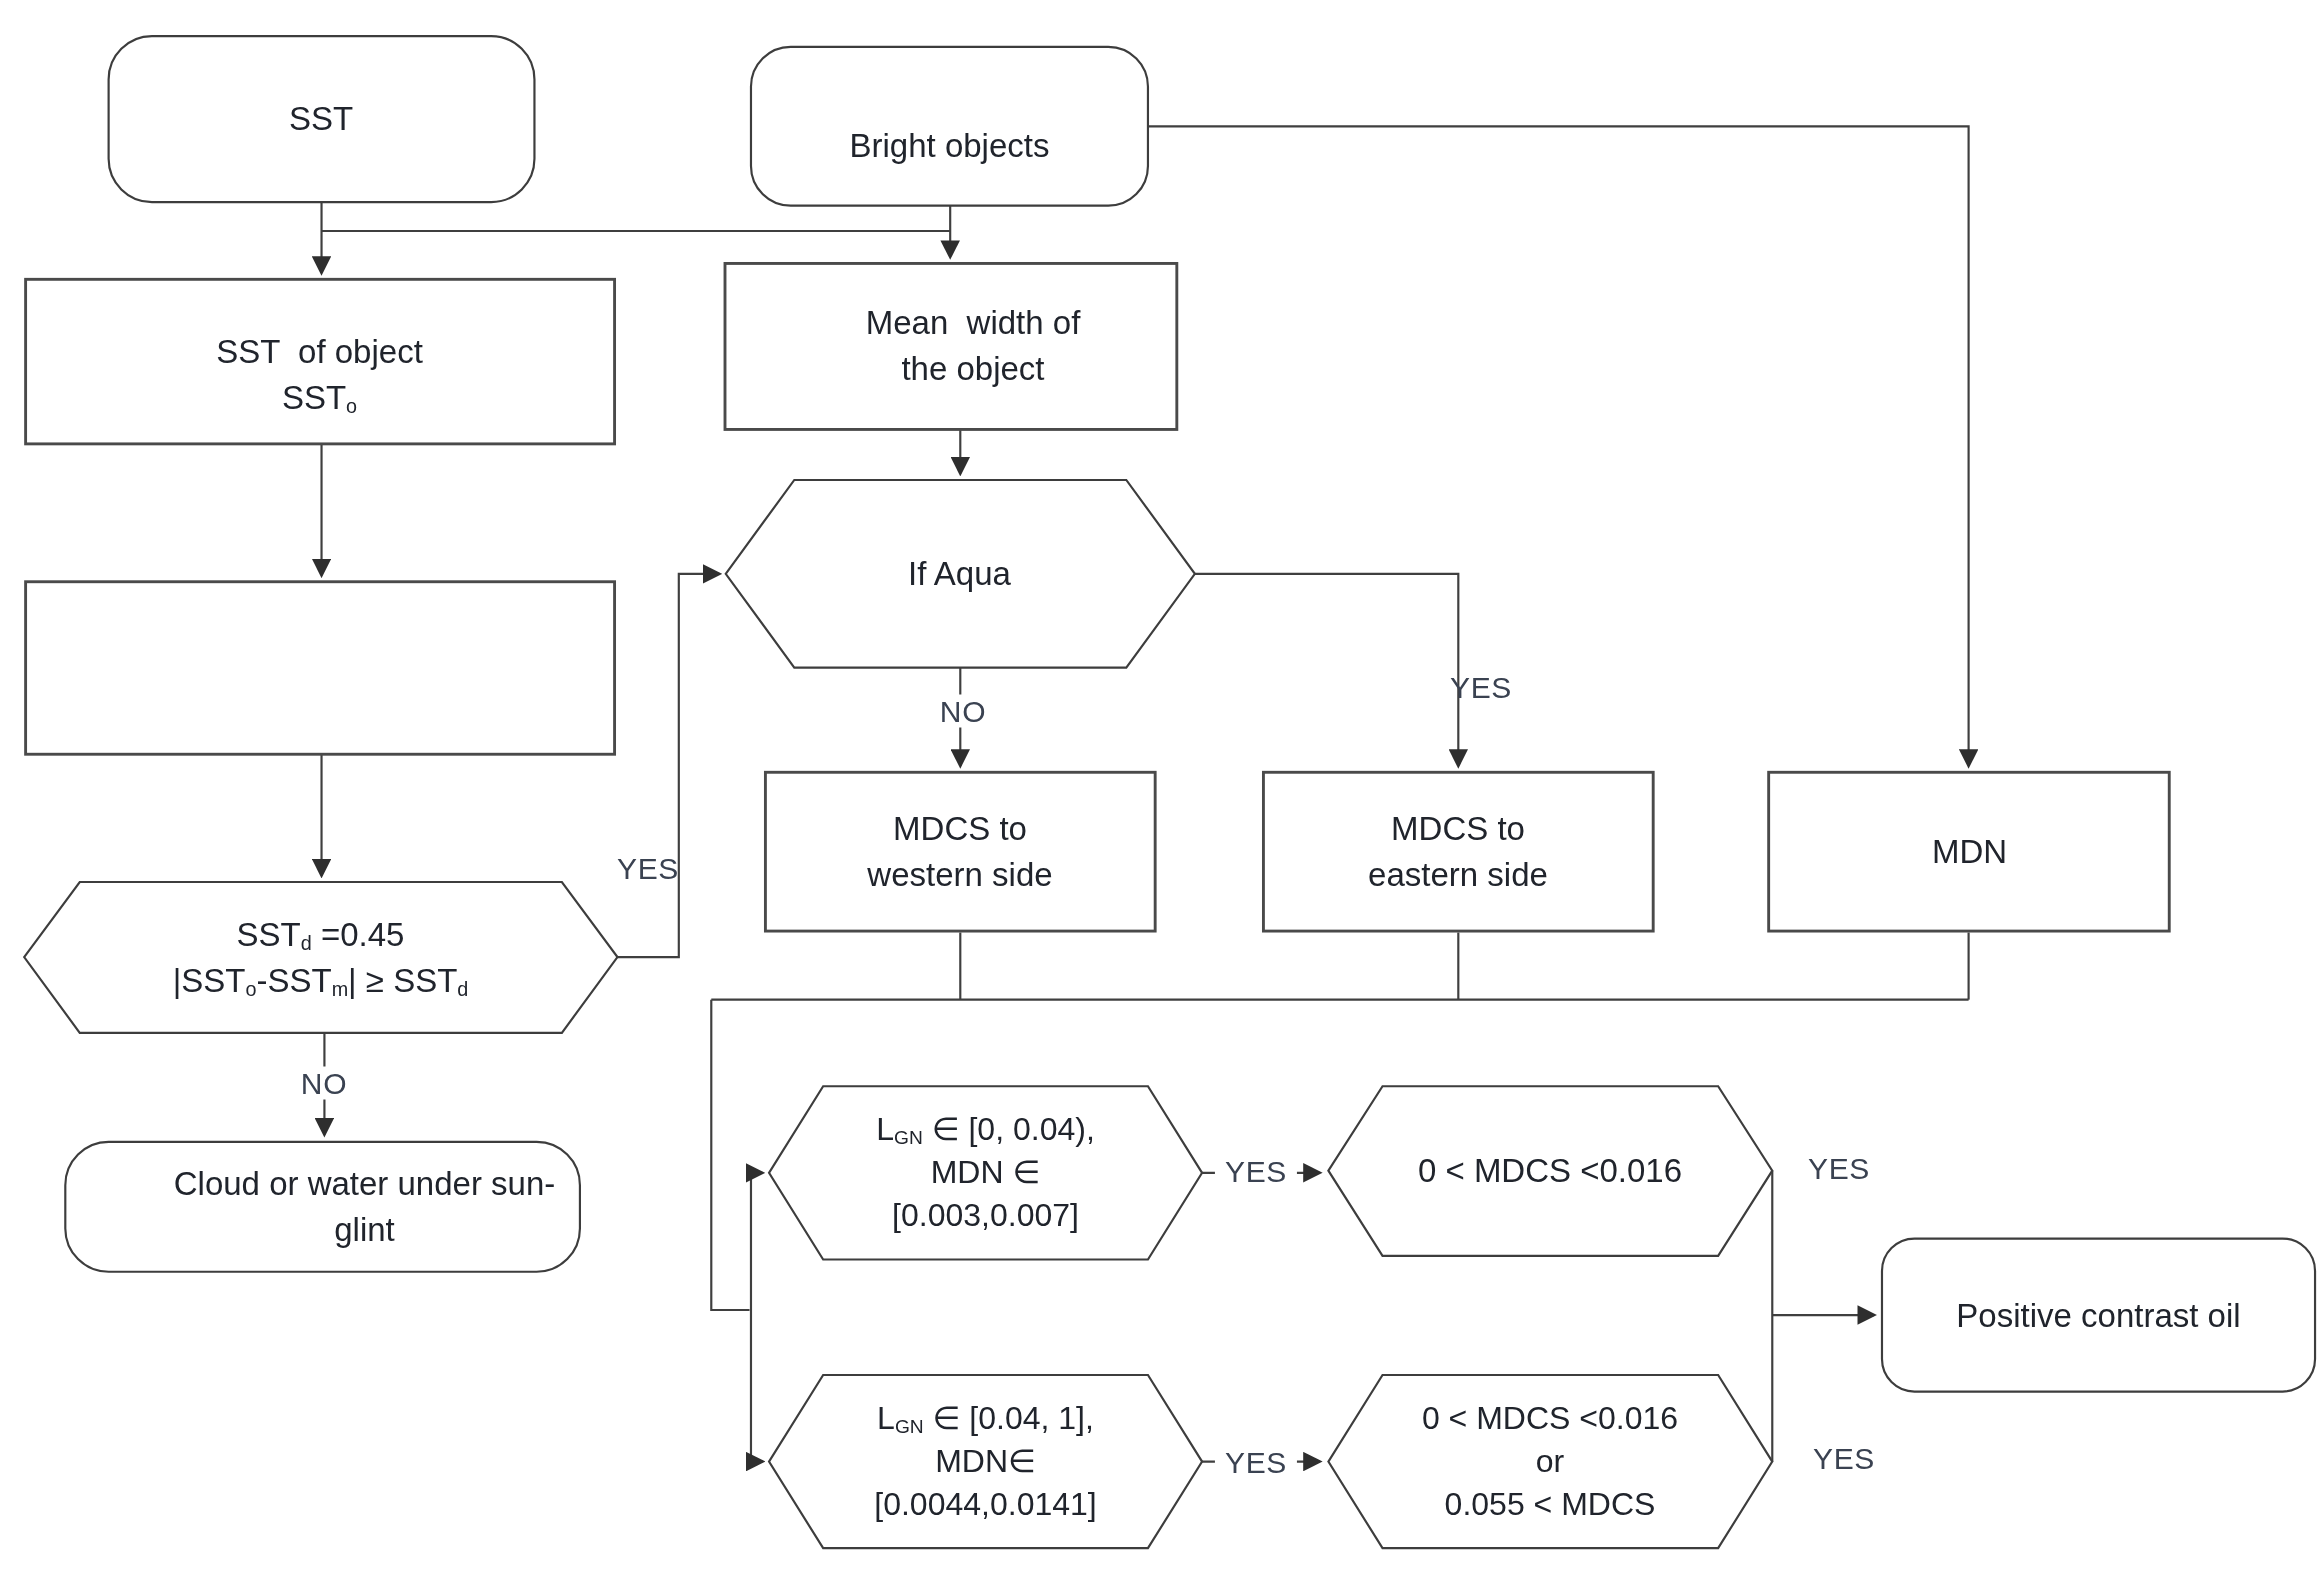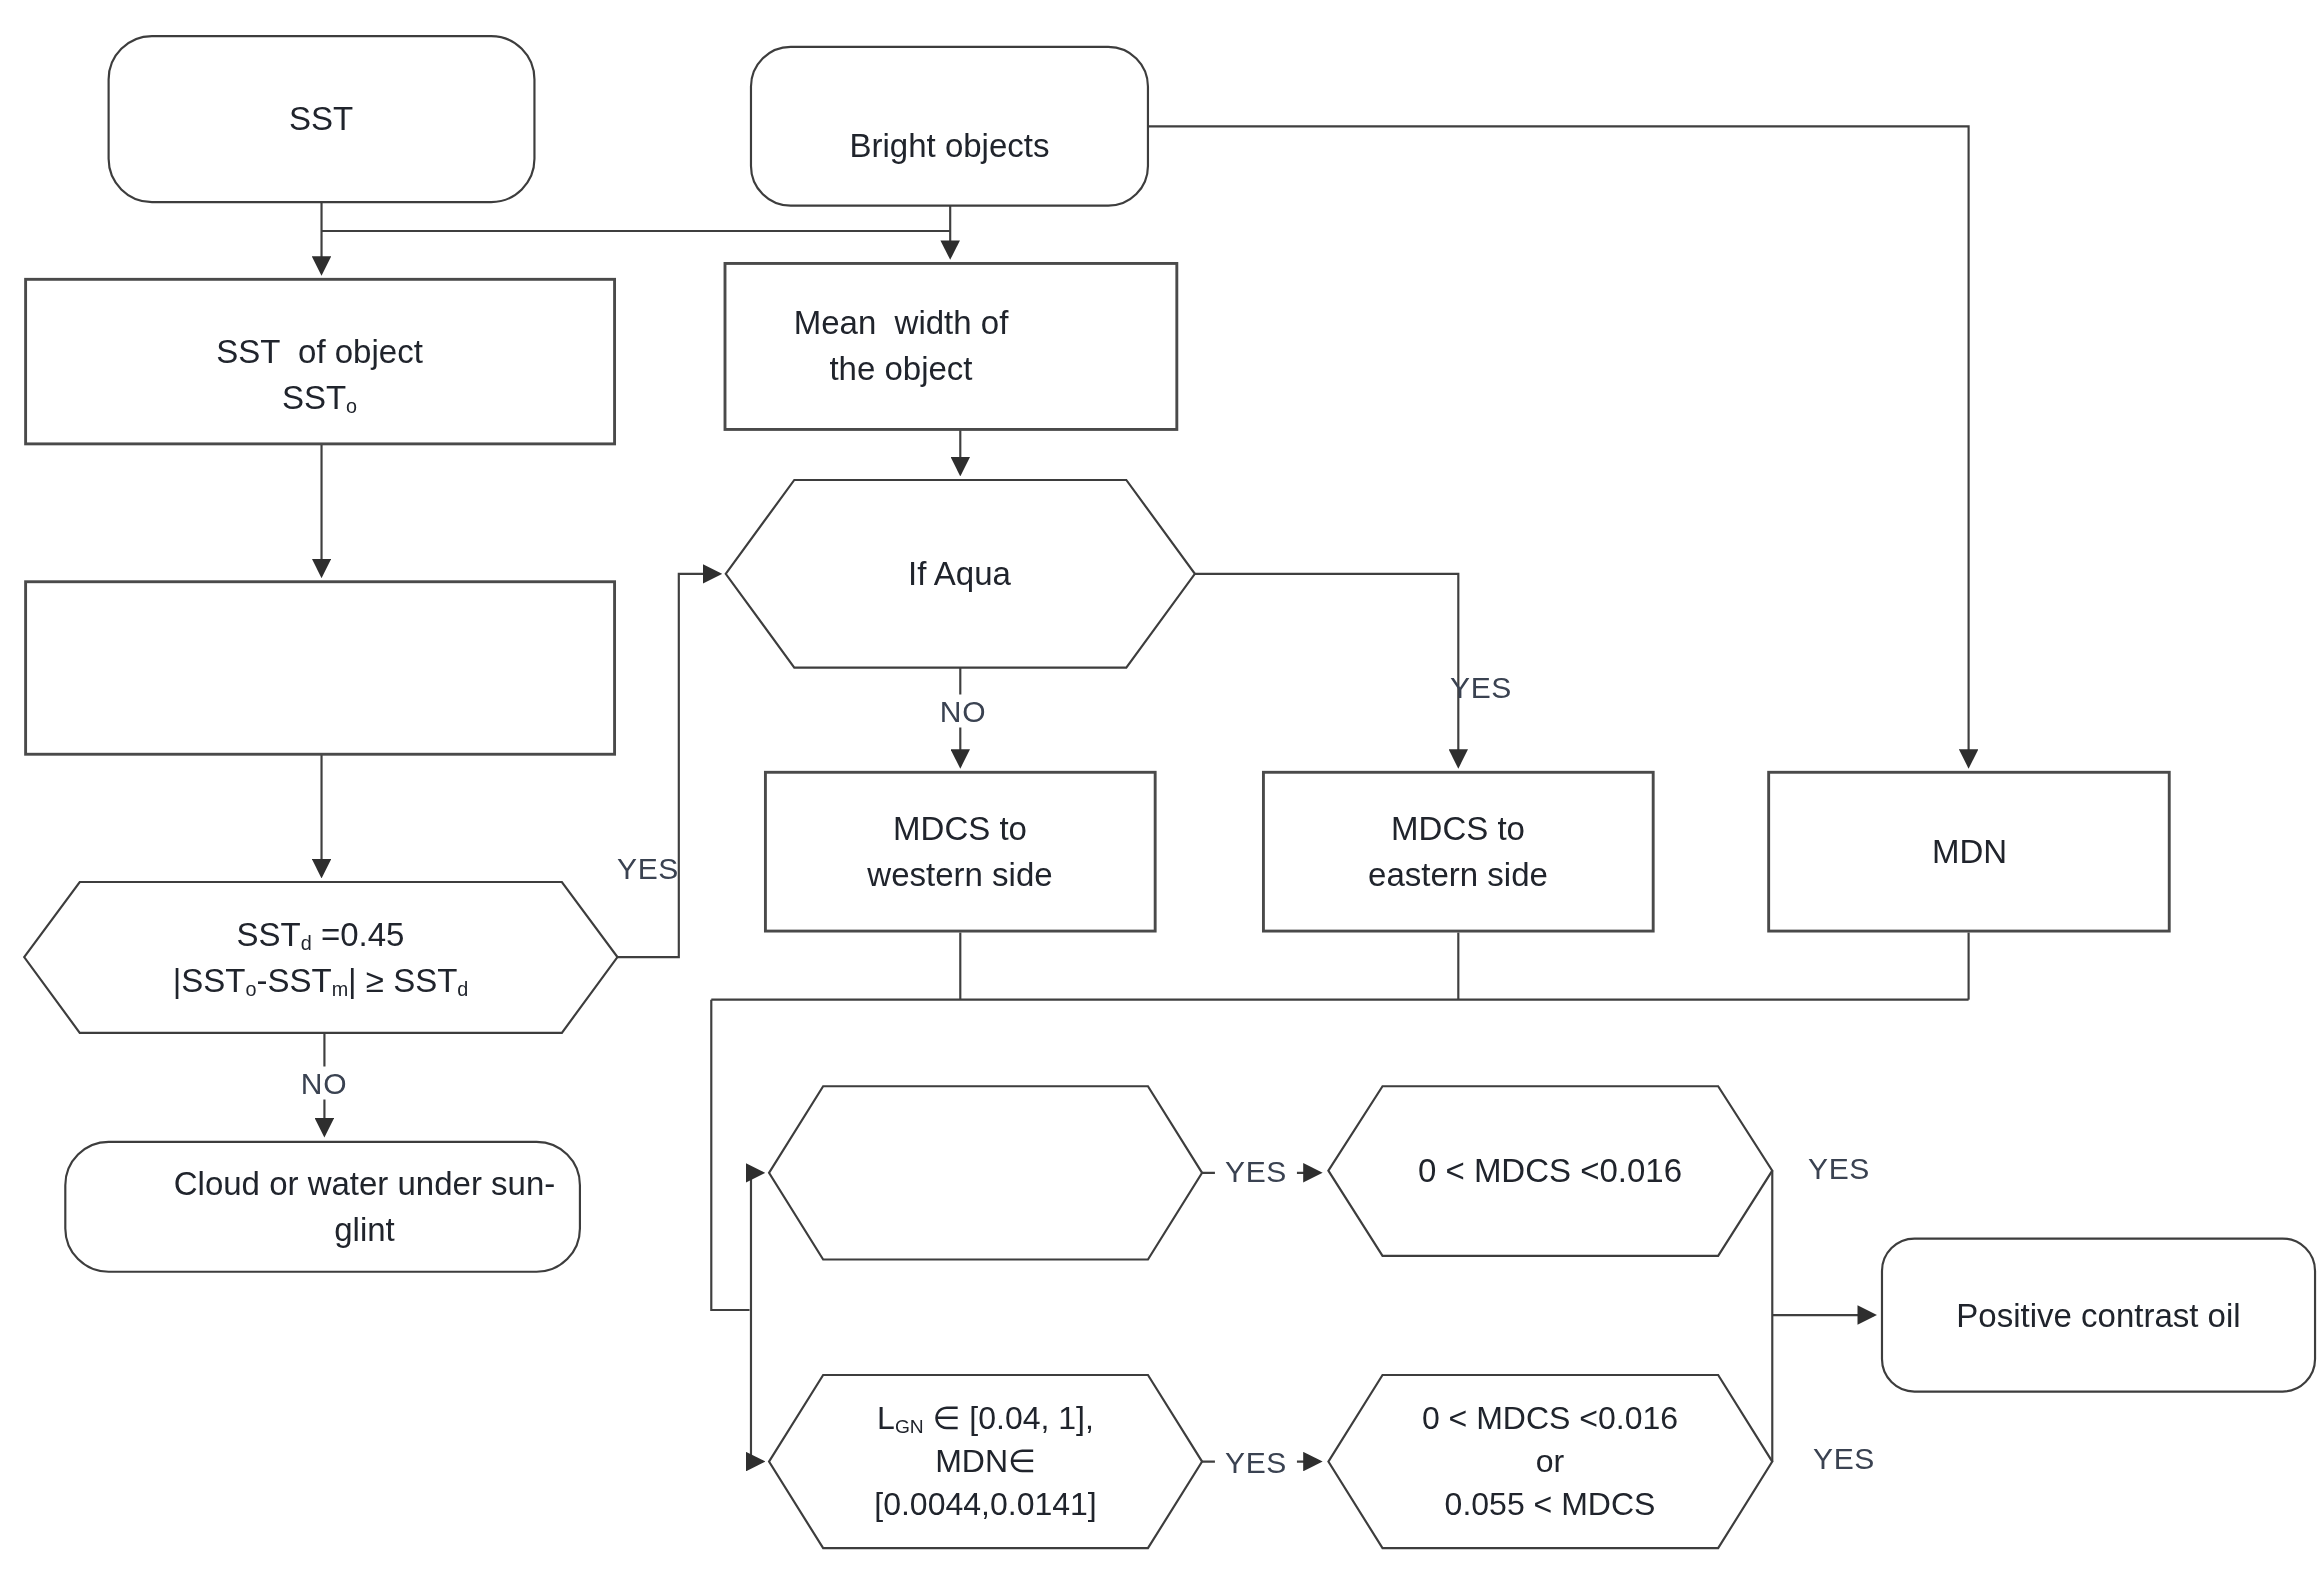--- a/index.html
+++ b/index.html
@@ -81,21 +81,21 @@
 
   <div class="txt" style="left:751px;top:47px;width:397px;height:198px">
     <div class="ln"><span>Bright objects</span></div>
   </div>
 
   <div class="txt" style="left:25px;top:279px;width:589px;height:192px">
     <div class="ln"><span>SST  of object</span></div>
     <div class="ln"><span>SST</span><sub>o</sub></div>
   </div>
 
-  <div class="txt" style="left:691px;top:263px;width:420px;height:166px">
+  <div class="txt" style="left:763px;top:263px;width:420px;height:166px">
     <div class="ln"><span>Mean  width of</span></div>
     <div class="ln"><span>the object</span></div>
   </div>
 
 
   <div class="txt" style="left:725px;top:480px;width:469px;height:188px">
     <div class="ln"><span>If Aqua</span></div>
   </div>
 
   <div class="txt" style="left:24px;top:882px;width:593px;height:151px">
@@ -115,20 +115,25 @@
 
   <div class="txt" style="left:1263px;top:772px;width:390px;height:159px">
     <div class="ln"><span>MDCS to</span></div>
     <div class="ln"><span>eastern side</span></div>
   </div>
 
   <div class="txt" style="left:1769px;top:772px;width:401px;height:159px">
     <div class="ln"><span>MDN</span></div>
   </div>
 
+  <div class="txt" style="left:769px;top:1086px;width:433px;height:173px;font-size:32px;line-height:43px">
+    <div class="ln"><span>L</span><sub>GN</sub><span> ∈ [0, 0.04),</span></div>
+    <div class="ln"><span>MDN ∈</span></div>
+    <div class="ln"><span>[0.003,0.007]</span></div>
+  </div>
 
   <div class="txt" style="left:769px;top:1375px;width:433px;height:173px;font-size:32px;line-height:43px">
     <div class="ln"><span>L</span><sub>GN</sub><span> ∈ [0.04, 1],</span></div>
     <div class="ln"><span>MDN∈</span></div>
     <div class="ln"><span>[0.0044,0.0141]</span></div>
   </div>
 
   <div class="txt" style="left:1328px;top:1086px;width:444px;height:170px">
     <div class="ln"><span>0 &lt; MDCS &lt;0.016</span></div>
   </div>

